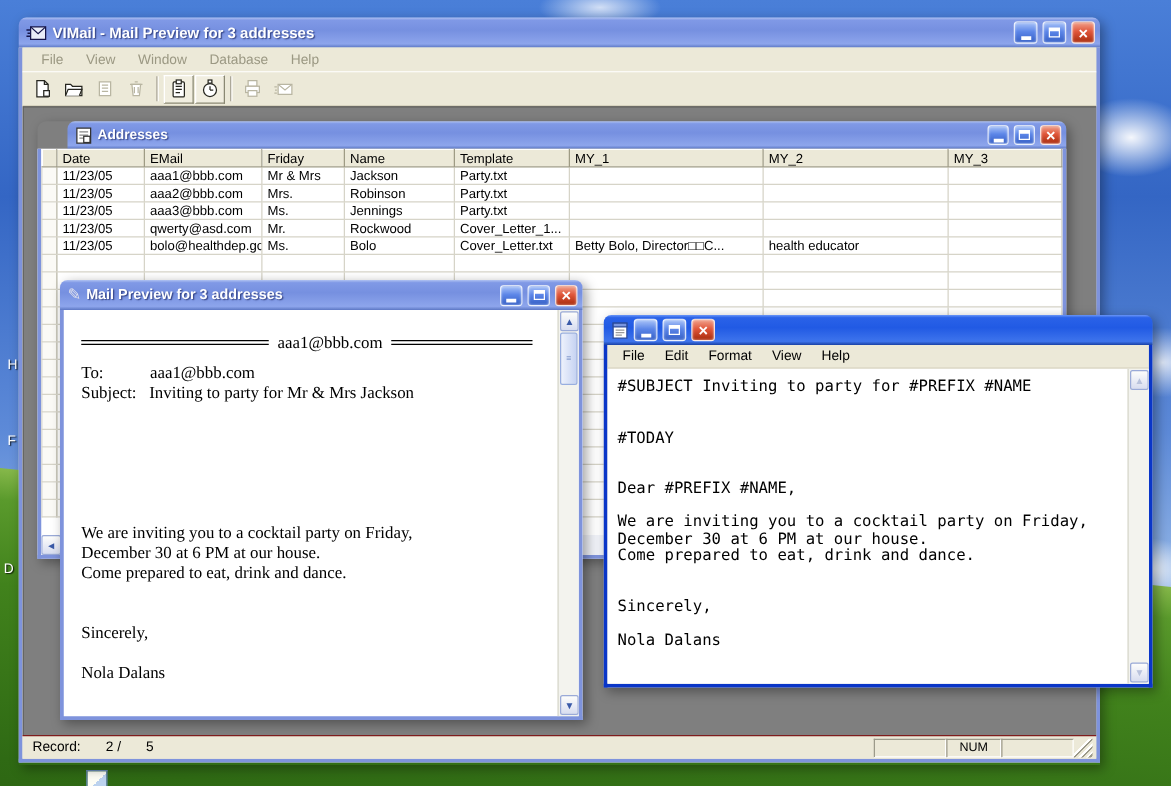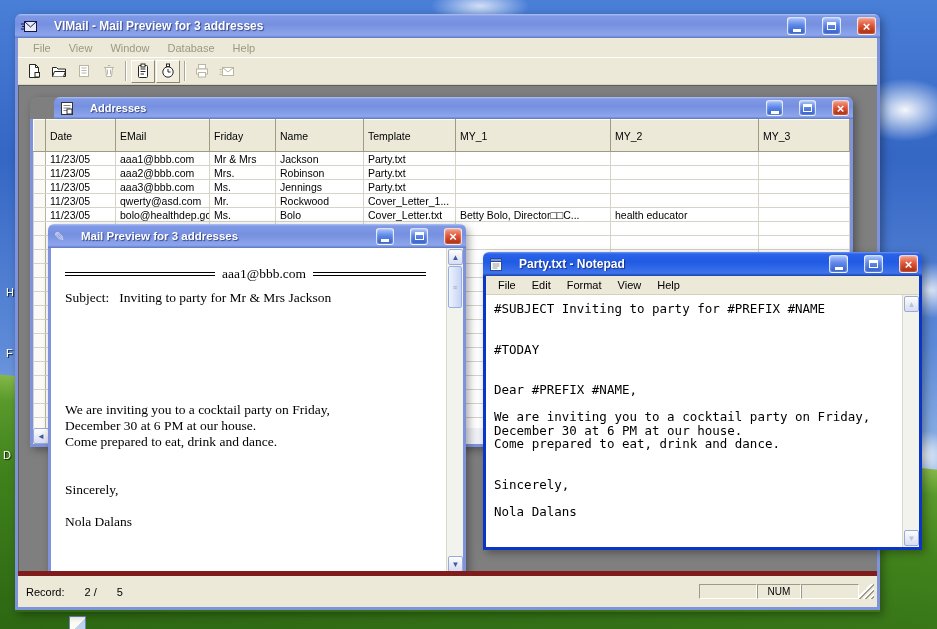--- a/index.html
+++ b/index.html
@@ -17,21 +17,21 @@
   .grass { position:absolute; left:-60px; right:-60px; top:422px; height:420px;
     transform:rotate(5.8deg); transform-origin:center top;
     background:linear-gradient(180deg,#86b84a 0%,#5a9a2c 6%,#41821c 22%,#2f6a14 55%,#245409 100%); }
   .desk-frag { position:absolute; color:#fff; font-size:11px; text-shadow:1px 1px 1px rgba(0,0,0,.8); }
   .frag-h { left:6px; top:286px; } .frag-f { left:6px; top:347px; } .frag-d { left:3px; top:449px; }
   .desk-mini-icon { position:absolute; left:69px; top:616px; width:17px; height:13px;
     background:linear-gradient(135deg,#fdfdf5 60%,#bcd2ee 60%); border:1px solid #6a8ab8; border-bottom:none; }
 
   
   .win { position:absolute; box-shadow:3px 3px 9px rgba(0,0,0,.35); border-radius:7px 7px 0 0; }
-  .titlebar { height:24px; display:flex; align-items:center; gap:16px; padding:0 4px 0 6px;
+  .titlebar { height:24px; display:flex; align-items:center; gap:4px; padding:0 4px 0 6px;
     border-radius:6px 6px 0 0; }
   .tb-active   { background:linear-gradient(180deg,#6a96f8 0%,#2a62e8 9%,#215ae4 42%,#3e74ec 88%,#1941a5 100%); }
   .tb-inactive { background:linear-gradient(180deg,#b0c2f2 0%,#8099e6 9%,#7690e0 42%,#8da5ec 88%,#5c77c4 100%); }
   .t-title { flex:1; color:#fff; font-weight:bold; font-size:12px; white-space:nowrap; overflow:hidden;
     text-shadow:1px 1px 1px rgba(10,20,80,.65); }
   .t-btn { width:19px; height:18px; border-radius:3px; border:1px solid rgba(255,255,255,.8);
     display:flex; align-items:center; justify-content:center; color:#fff; flex:none; cursor:default;
     background:linear-gradient(180deg,#a9c3f8 0%,#5c86e8 45%,#3c66cc 90%); box-shadow:inset 0 0 2px rgba(255,255,255,.6); }
   .t-btn.close { background:linear-gradient(180deg,#f0a08a 0%,#e0563a 45%,#b23315 90%); font-size:13px; font-weight:bold; }
   .g-min { width:8px; height:3px; background:#fff; margin-top:9px; }
@@ -49,41 +49,41 @@
   .toolbar { height:27px; background:#ece9d8; display:flex; align-items:center; padding:1px 4px; gap:1px;
     border-bottom:1px solid #d8d4c0; }
   .tb-btn { width:24px; height:23px; background:transparent; border:1px solid transparent;
     display:flex; align-items:center; justify-content:center; color:#26261f; }
   .tb-btn.framed { border-color:#fff #8a8873 #8a8873 #fff; background:#f1eee0; }
   .tb-btn.disabled { color:#b9b6a2; }
   .tb-ic { display:flex; }
   .tb-sep { width:2px; height:20px; margin:0 3px; border-left:1px solid #aca899; border-right:1px solid #fff; }
   .mdi { flex:1; position:relative; background:#7f7f7f; overflow:hidden;
     box-shadow:inset 1px 1px 0 #5f5f5a; }
-  .statusbar { height:36px; background:#ece9d8; display:flex; align-items:center; font-size:11px;
-    padding:1px 3px; gap:0; border-top:5px solid #7f1d1d; }
+  .statusbar { height:19px; background:#ece9d8; display:flex; align-items:center; font-size:11px;
+    padding:1px 3px; gap:0; border-top:1px solid #7f1d1d; }
   .sb-left { flex:1; padding-left:5px; }
   .sb-left span { margin-right:20px; }
   .sb-cell { height:15px; border:1px solid; border-color:#9c9a8a #fff #fff #9c9a8a; font-size:10px;
     display:flex; align-items:center; justify-content:center; }
   .sb-c1 { width:58px; } .sb-c2 { width:44px; } .sb-c3 { width:58px; }
   .sb-grip { width:15px; height:15px;
     background:linear-gradient(135deg,transparent 40%,#fff 40%,#fff 47%,#9c9a8a 47%,#9c9a8a 54%,transparent 54%,
       transparent 62%,#fff 62%,#fff 69%,#9c9a8a 69%,#9c9a8a 76%,transparent 76%,
       transparent 82%,#fff 82%,#fff 89%,#9c9a8a 89%,#9c9a8a 96%,transparent 96%); }
 
   
   .addresses-window { left:12px; top:12px; width:823px; height:350px; z-index:1; }
   .addresses-window .titlebar { height:22px;margin-left:24px; }
   .addresses-window .t-title { font-size:11px; }
   .addresses-window .t-btn { width:17px; height:16px; }
   .addresses-window > .win-body { height:328px; background:#fff; position:relative; overflow:hidden; }
   .addr-table { border-collapse:collapse; table-layout:fixed; width:817px; font-size:10.5px; }
   .addr-table th { background:#ece9d8; border:1px solid; border-color:#fff #9e9b84 #9e9b84 #fff;
-    height:32px; font-weight:normal; text-align:left; padding:0 4px; overflow:hidden; white-space:nowrap; }
+    height:14px; font-weight:normal; text-align:left; padding:0 4px; overflow:hidden; white-space:nowrap; }
   .addr-table th.selcol { padding:0; }
   .addr-table td { border:1px solid #d6d4c8; height:14px; padding:0 4px; overflow:hidden;
     white-space:nowrap; background:#fff; }
   .addr-table td.selcol { background:#fbfaf6; border-right-color:#b8b5a4; padding:0; }
   .addr-table td:nth-child(2) { text-align:left; }
   .col-sel{width:12px;} .col-0{width:70px;} .col-1{width:94px;} .col-2{width:66px;} .col-3{width:88px;}
   .col-4{width:92px;} .col-5{width:155px;} .col-6{width:148px;} .col-7{width:auto;}
   .hscroll { position:absolute; left:0; bottom:0; width:100%; height:16px; background:#f0f2f8; display:flex; }
   .sc-btn { width:16px; height:16px; flex:none; background:linear-gradient(180deg,#fdfdfb,#d8ddf0);
     border:1px solid #9aaad8; border-radius:2px; color:#3a5aa8; font-size:8px;
@@ -526,20 +526,21 @@
             <span class="t-btn close">×</span>
           </div>
           <div class="win-body">
             <div class="mail-content">
               <div class="mail-sep">
                 <span class="dbl-line dbl-left"></span>
                 <span>aaa1@bbb.com</span>
                 <span class="dbl-line dbl-right"></span>
               </div>
               <div>
+                  <div class="txt-line">To:           aaa1@bbb.com</div>
                   <div class="txt-line">Subject:   Inviting to party for Mr &amp; Mrs Jackson</div>
                   <div class="txt-line">&nbsp;</div>
                   <div class="txt-line">&nbsp;</div>
                   <div class="txt-line">&nbsp;</div>
                   <div class="txt-line">&nbsp;</div>
                   <div class="txt-line">&nbsp;</div>
                   <div class="txt-line">&nbsp;</div>
                   <div class="txt-line">We are inviting you to a cocktail party on Friday,</div>
                   <div class="txt-line">December 30 at 6 PM at our house.</div>
                   <div class="txt-line">Come prepared to eat, drink and dance.</div>
@@ -572,21 +573,20 @@
     </div>
   </div>
 
   <div class="win notepad-window">
     <div class="titlebar tb-active">
       <svg class="np-icon" viewBox="0 0 14 15">
         <rect x="1.5" y="1.5" width="11" height="12" fill="#fff" stroke="#2a4a9a"></rect>
         <rect x="1.5" y="1.5" width="11" height="3" fill="#7a96e0" stroke="#2a4a9a"></rect>
         <path d="M3.5 7h7 M3.5 9h7 M3.5 11h5" stroke="#9a9a9a" stroke-width="1"></path>
       </svg>
-      <span class="t-title">Party.txt - Notepad</span>
       <span class="t-btn min">
           <span class="g-min"></span>
         </span>
       <span class="t-btn max">
           <span class="g-max"></span>
         </span>
       <span class="t-btn close">×</span>
     </div>
     <div class="win-body">
       <div class="np-menubar">

